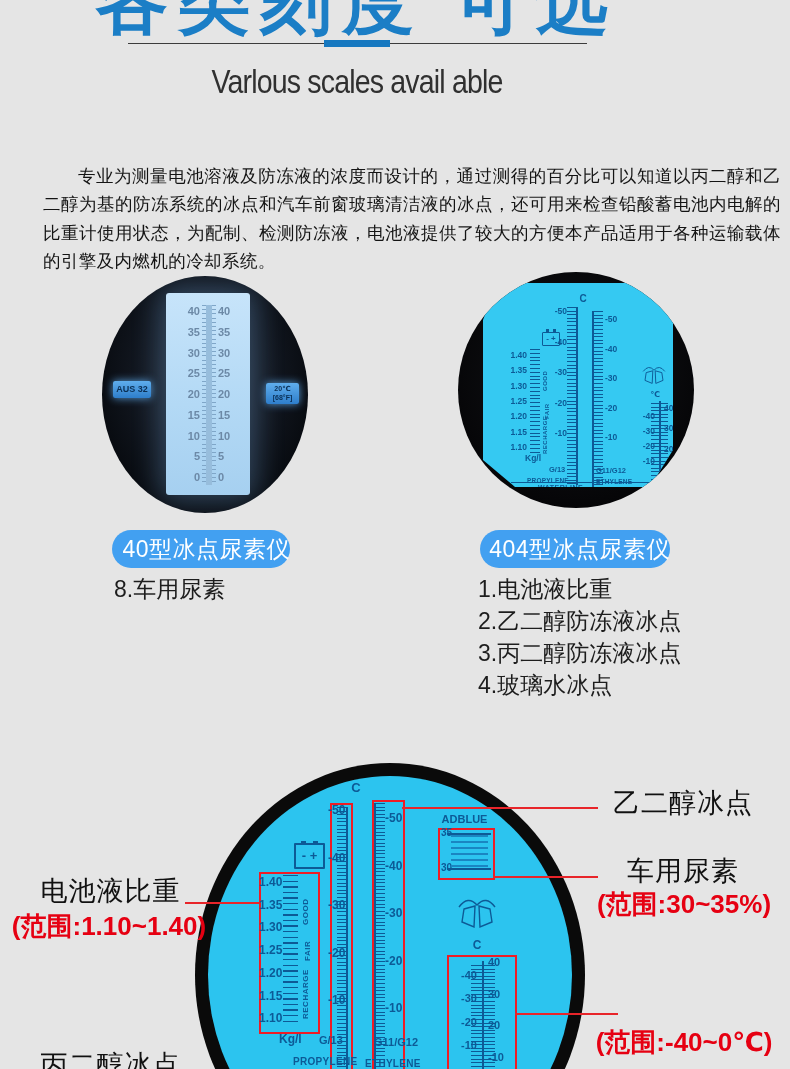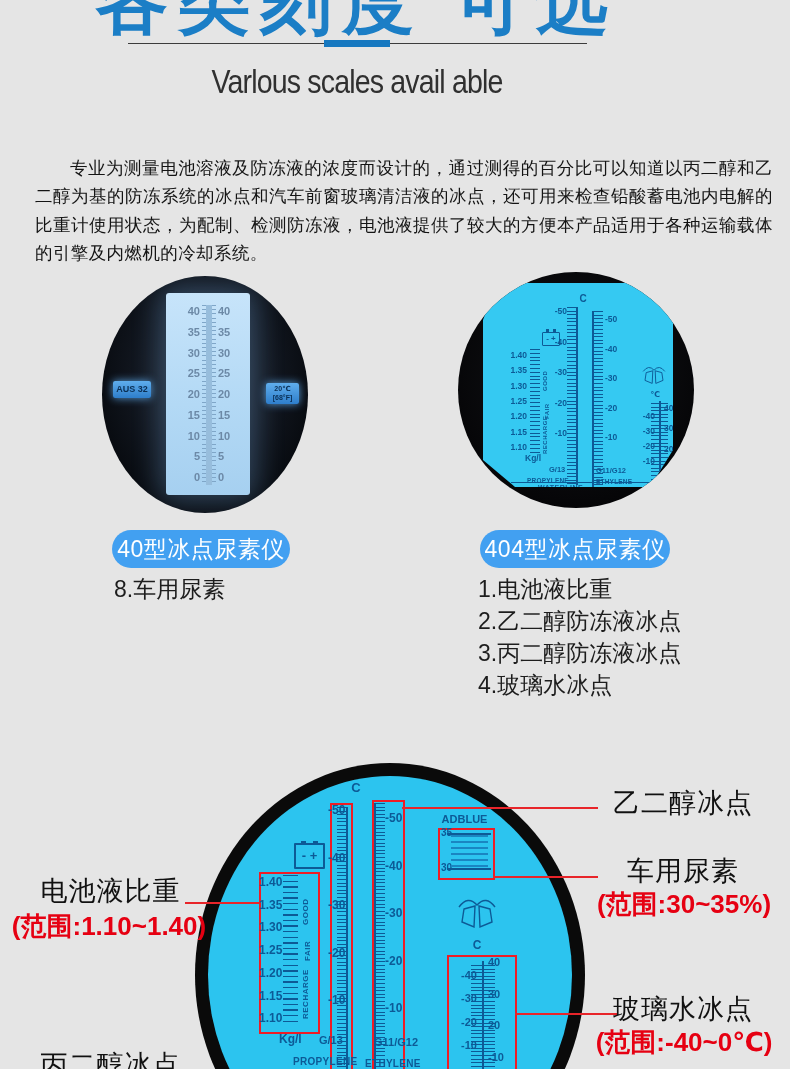--- a/index.html
+++ b/index.html
@@ -7,21 +7,21 @@
         font-family:"Liberation Sans","DejaVu Sans",sans-serif;}
 
   
   .main-title{position:absolute;top:-46px;left:0;width:714px;margin:0;text-align:center;
     font-size:72px;font-weight:900;letter-spacing:10px;color:#1b7ec6;white-space:nowrap;}
   .divider-line{position:absolute;top:43px;left:128px;width:459px;height:1px;background:#3c3c3c;}
   .divider-accent{position:absolute;top:40px;left:324px;width:66px;height:7px;background:#1678c0;}
   .subtitle{position:absolute;top:62px;left:0;width:714px;text-align:center;font-size:34px;
     color:#303030;font-weight:400;transform:scaleX(.84);transform-origin:50% 50%;letter-spacing:-1px;}
 
-  .intro{position:absolute;top:146px;left:27px;width:738px;margin:8px;font-size:17.5px;
+  .intro{position:absolute;top:146px;left:27px;width:738px;margin:16px;font-size:17.5px;
     line-height:28.4px;color:#141414;text-align:justify;text-indent:2em;letter-spacing:.4px;}
 
   
   .scope40{position:absolute;left:102px;top:276px;width:206px;height:237px;border-radius:50%;
     background:radial-gradient(ellipse at 50% 42%,#232b36 0%,#121720 45%,#080b10 75%,#04060a 100%);overflow:hidden;}
   .panel40{position:absolute;left:64px;top:17px;width:84px;height:202px;border-radius:3px;
     background:linear-gradient(180deg,#c7e4fa 0%,#b3d9f5 55%,#a6d0f0 100%);
     box-shadow:0 0 28px 6px rgba(130,190,245,.3);}
   .col40{width:26px;height:190px;top:0;font-size:11px;font-weight:bold;color:#6c89a6;}
   .col40.l{left:8px;text-align:right;}
@@ -77,21 +77,21 @@
   .s404-srfL{position:absolute;left:168px;top:120px;width:8px;height:84px;}
   .s404-srfR{position:absolute;left:177px;top:120px;width:8px;height:84px;}
   .c404-srfL{left:146px;width:26px;top:0;text-align:right;}
   .c404-srfR{left:181px;width:24px;top:0;text-align:left;}
   .srf1-404{position:absolute;left:184px;top:191px;font-size:6.5px;font-weight:bold;}
   .wl404-line{position:absolute;left:28px;top:199px;width:160px;height:1px;background:#0d5a96;}
   .wl404-text{position:absolute;left:55px;top:201px;font-size:7px;font-weight:bold;letter-spacing:.5px;}
 
   
   .badge{position:absolute;height:38px;border-radius:19px;background:#42a0f1;color:#fff;
-    font-size:23px;text-align:center;line-height:38px;letter-spacing:.5px;}
+    font-size:23px;text-align:right;line-height:38px;letter-spacing:.5px;}
   .badge.b40{left:112px;top:530px;width:178px;}
   .badge.b404{left:480px;top:530px;width:190px;}
   .features{position:absolute;color:#1d1d1d;font-size:23px;}
   .features .feat{height:32px;line-height:32px;}
   .features.f40{left:114px;top:573px;}
   .features.f404{left:478px;top:573px;}
 
   
   .detail{position:absolute;left:195px;top:763px;width:390px;height:424px;border-radius:50%;
     background:#0a0a0a;overflow:hidden;color:#0d5a96;}
@@ -375,19 +375,18 @@
   </div>
 
   <div class="conn c1"></div>
   <div class="conn c2"></div>
   <div class="conn c3"></div>
   <div class="conn c4"></div>
 
   <div class="ann-title at-eg">乙二醇冰点</div>
   <div class="ann-title at-urea">车用尿素</div>
   <div class="ann-range ar-urea">(范围:30~35%)</div>
-  <div class="ann-title at-glass">玻璃水冰点</div>
   <div class="ann-range ar-glass">(范围:-40~0℃)</div>
   <div class="ann-title at-batt">电池液比重</div>
   <div class="ann-range ar-batt">(范围:1.10~1.40)</div>
   <div class="ann-title at-prop">丙二醇冰点</div>
 
 </div>
 
 </body></html>

